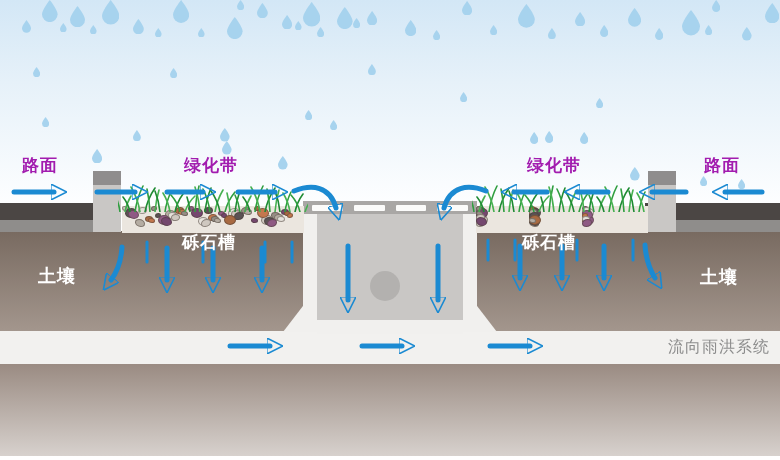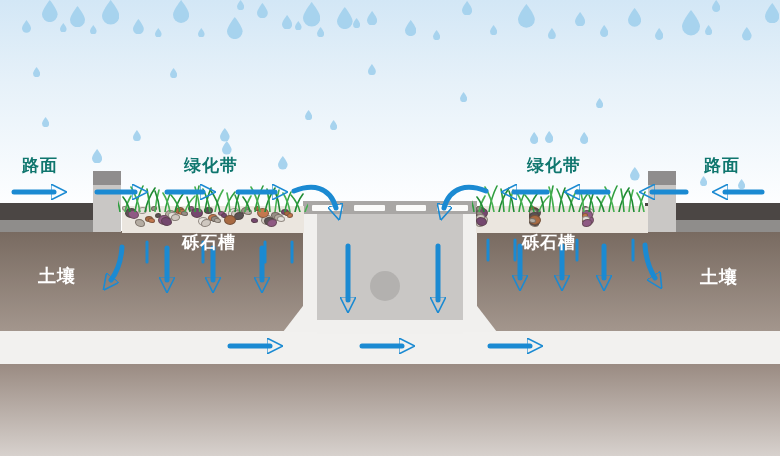--- a/index.html
+++ b/index.html
@@ -41,21 +41,21 @@
   .gravel{position:absolute;top:206px;height:27px;background:#ebe6df;}
   .gravel.left{left:122px;width:182px;} .gravel.right{left:476px;width:172px;}
   .pebble{position:absolute;border:1px solid rgba(70,58,50,.5);box-sizing:border-box;}
   .grass{position:absolute;top:182px;height:30px;}
   .grass.left{left:118px;width:190px;} .grass.right{left:472px;width:178px;}
   
   .flows{position:absolute;left:0;top:0;pointer-events:none;}
   .flows path{fill:none;stroke:#1b8ad2;stroke-linecap:round;}
   
   .lbl{position:absolute;transform:translateX(-50%);font-size:17px;font-weight:600;
-       color:#0f766e;letter-spacing:1px;white-space:nowrap;}
+       color:#a21caf;letter-spacing:1px;white-space:nowrap;}
   .lbl.white{color:#ffffff;}
   .lbl.big{font-size:18px;}
   .flow-lbl{position:absolute;right:10px;top:337px;font-size:16px;color:#8d8d8d;
             letter-spacing:1px;white-space:nowrap;}
 </style>
 </head>
 <body>
 
 <div class="stage">
   <div class="sky"></div>
@@ -555,15 +555,16 @@
     </svg>
 
   <div class="lbl" style="left:40px;top:154px">路面</div>
   <div class="lbl" style="left:211px;top:154px">绿化带</div>
   <div class="lbl" style="left:554px;top:154px">绿化带</div>
   <div class="lbl" style="left:722px;top:154px">路面</div>
   <div class="lbl white" style="left:209px;top:231px">砾石槽</div>
   <div class="lbl white" style="left:549px;top:231px">砾石槽</div>
   <div class="lbl white big" style="left:57px;top:264px">土壤</div>
   <div class="lbl white big" style="left:719px;top:265px">土壤</div>
+  <div class="flow-lbl">流向雨洪系统</div>
 
   <div class="bottom-strip"></div>
 </div>
 
 </body></html>

